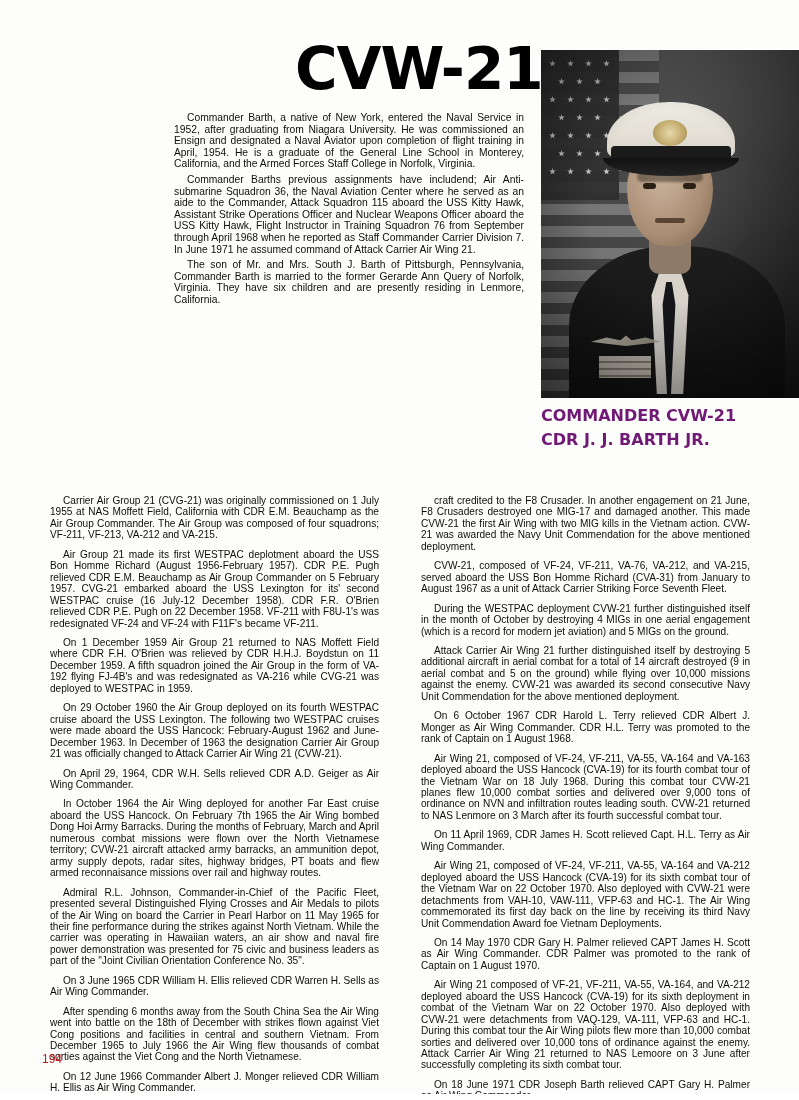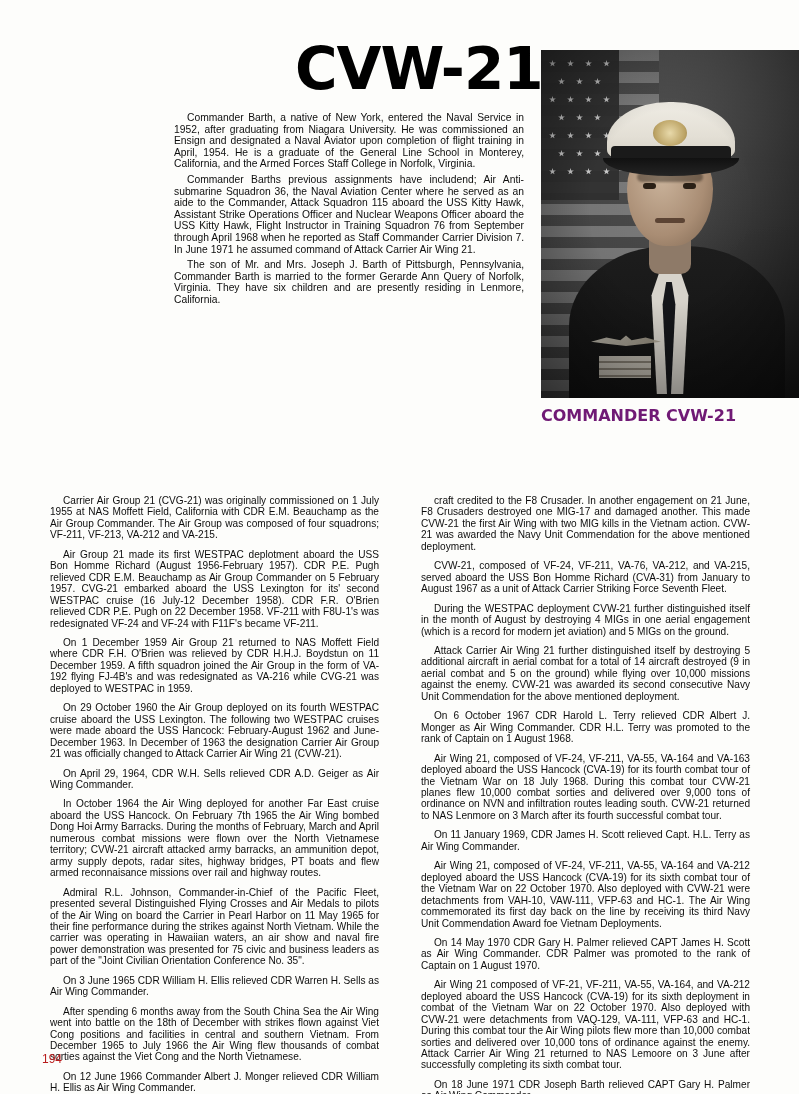--- a/index.html
+++ b/index.html
@@ -296,21 +296,21 @@
 
 <div class="page">
 
   <div class="top">
 
     <div class="title">CVW-21</div>
 
     <div class="bio">
       <p>Commander Barth, a native of New York, entered the Naval Service in 1952, after graduating from Niagara University. He was commissioned an Ensign and designated a Naval Aviator upon completion of flight training in April, 1954. He is a graduate of the General Line School in Monterey, California, and the Armed Forces Staff College in Norfolk, Virginia.</p>
       <p>Commander Barths previous assignments have includend; Air Anti-submarine Squadron 36, the Naval Aviation Center where he served as an aide to the Commander, Attack Squadron 115 aboard the USS Kitty Hawk, Assistant Strike Operations Officer and Nuclear Weapons Officer aboard the USS Kitty Hawk, Flight Instructor in Training Squadron 76 from September through April 1968 when he reported as Staff Commander Carrier Division 7. In June 1971 he assumed command of Attack Carrier Air Wing 21.</p>
-      <p>The son of Mr. and Mrs. Joseph J. Barth of Pittsburgh, Pennsylvania, Commander Barth is married to the former Gerarde Ann Query of Norfolk, Virginia. They have six children and are presently residing in Lenmore, California.</p>
+      <p>The son of Mr. and Mrs. South J. Barth of Pittsburgh, Pennsylvania, Commander Barth is married to the former Gerarde Ann Query of Norfolk, Virginia. They have six children and are presently residing in Lenmore, California.</p>
     </div>
 
     <div class="portrait-wrap">
       <div class="portrait"></div>
 
       <div class="flag"></div>
       <div class="flag-canton"></div>
       <div class="star" style="left:8px;  top:10px;"></div>
       <div class="star" style="left:26px; top:10px;"></div>
       <div class="star" style="left:44px; top:10px;"></div>
@@ -351,44 +351,45 @@
       <div class="officer-cap"></div>
       <div class="officer-cap-device"></div>
       <div class="officer-cap-band"></div>
       <div class="officer-cap-visor"></div>
 
       <div class="portrait-vignette"></div>
     </div>
 
     <div class="caption">
       <div>COMMANDER CVW-21</div>
+      <div>CDR J. J. BARTH JR.</div>
     </div>
   </div>
 
   <div class="body-cols">
     <div class="col left">
       <p>Carrier Air Group 21 (CVG-21) was originally commissioned on 1 July 1955 at NAS Moffett Field, California with CDR E.M. Beauchamp as the Air Group Commander. The Air Group was composed of four squadrons; VF-211, VF-213, VA-212 and VA-215.</p>
       <p>Air Group 21 made its first WESTPAC deplotment aboard the USS Bon Homme Richard (August 1956-February 1957). CDR P.E. Pugh relieved CDR E.M. Beauchamp as Air Group Commander on 5 February 1957. CVG-21 embarked aboard the USS Lexington for its' second WESTPAC cruise (16 July-12 December 1958). CDR F.R. O'Brien relieved CDR P.E. Pugh on 22 December 1958. VF-211 with F8U-1's was redesignated VF-24 and VF-24 with F11F's became VF-211.</p>
       <p>On 1 December 1959 Air Group 21 returned to NAS Moffett Field where CDR F.H. O'Brien was relieved by CDR H.H.J. Boydstun on 11 December 1959. A fifth squadron joined the Air Group in the form of VA-192 flying FJ-4B's and was redesignated as VA-216 while CVG-21 was deployed to WESTPAC in 1959.</p>
       <p>On 29 October 1960 the Air Group deployed on its fourth WESTPAC cruise aboard the USS Lexington. The following two WESTPAC cruises were made aboard the USS Hancock: February-August 1962 and June-December 1963. In December of 1963 the designation Carrier Air Group 21 was officially changed to Attack Carrier Air Wing 21 (CVW-21).</p>
       <p>On April 29, 1964, CDR W.H. Sells relieved CDR A.D. Geiger as Air Wing Commander.</p>
       <p>In October 1964 the Air Wing deployed for another Far East cruise aboard the USS Hancock. On February 7th 1965 the Air Wing bombed Dong Hoi Army Barracks. During the months of February, March and April numerous combat missions were flown over the North Vietnamese territory; CVW-21 aircraft attacked army barracks, an ammunition depot, army supply depots, radar sites, highway bridges, PT boats and flew armed reconnaisance missions over rail and highway routes.</p>
       <p>Admiral R.L. Johnson, Commander-in-Chief of the Pacific Fleet, presented several Distinguished Flying Crosses and Air Medals to pilots of the Air Wing on board the Carrier in Pearl Harbor on 11 May 1965 for their fine performance during the strikes against North Vietnam. While the carrier was operating in Hawaiian waters, an air show and naval fire power demonstration was presented for 75 civic and business leaders as part of the "Joint Civilian Orientation Conference No. 35".</p>
       <p>On 3 June 1965 CDR William H. Ellis relieved CDR Warren H. Sells as Air Wing Commander.</p>
       <p>After spending 6 months away from the South China Sea the Air Wing went into battle on the 18th of December with strikes flown against Viet Cong positions and facilities in central and southern Vietnam. From December 1965 to July 1966 the Air Wing flew thousands of combat sorties against the Viet Cong and the North Vietnamese.</p>
       <p>On 12 June 1966 Commander Albert J. Monger relieved CDR William H. Ellis as Air Wing Commander.</p>
     </div>
     <div class="col right">
       <p>craft credited to the F8 Crusader. In another engagement on 21 June, F8 Crusaders destroyed one MIG-17 and damaged another. This made CVW-21 the first Air Wing with two MIG kills in the Vietnam action. CVW-21 was awarded the Navy Unit Commendation for the above mentioned deployment.</p>
       <p>CVW-21, composed of VF-24, VF-211, VA-76, VA-212, and VA-215, served aboard the USS Bon Homme Richard (CVA-31) from January to August 1967 as a unit of Attack Carrier Striking Force Seventh Fleet.</p>
-      <p>During the WESTPAC deployment CVW-21 further distinguished itself in the month of August by destroying 4 MIGs in one aerial engagement (which is a record for modern jet aviation) and 5 MIGs on the ground.</p>
+      <p>During the WESTPAC deployment CVW-21 further distinguished itself in the month of October by destroying 4 MIGs in one aerial engagement (which is a record for modern jet aviation) and 5 MIGs on the ground.</p>
       <p>Attack Carrier Air Wing 21 further distinguished itself by destroying 5 additional aircraft in aerial combat for a total of 14 aircraft destroyed (9 in aerial combat and 5 on the ground) while flying over 10,000 missions against the enemy. CVW-21 was awarded its second consecutive Navy Unit Commendation for the above mentioned deployment.</p>
       <p>On 6 October 1967 CDR Harold L. Terry relieved CDR Albert J. Monger as Air Wing Commander. CDR H.L. Terry was promoted to the rank of Captain on 1 August 1968.</p>
       <p>Air Wing 21, composed of VF-24, VF-211, VA-55, VA-164 and VA-163 deployed aboard the USS Hancock (CVA-19) for its fourth combat tour of the Vietnam War on 18 July 1968. During this combat tour CVW-21 planes flew 10,000 combat sorties and delivered over 9,000 tons of ordinance on NVN and infiltration routes leading south. CVW-21 returned to NAS Lenmore on 3 March after its fourth successful combat tour.</p>
-      <p>On 11 January 1969, CDR James H. Scott relieved Capt. H.L. Terry as Air Wing Commander.</p>
+      <p>On 11 April 1969, CDR James H. Scott relieved Capt. H.L. Terry as Air Wing Commander.</p>
       <p>Air Wing 21, composed of VF-24, VF-211, VA-55, VA-164 and VA-212 deployed aboard the USS Hancock (CVA-19) for its sixth combat tour of the Vietnam War on 22 October 1970. Also deployed with CVW-21 were detachments from VAH-10, VAW-111, VFP-63 and HC-1. The Air Wing commemorated its first day back on the line by receiving its third Navy Unit Commendation Award foe Vietnam Deployments.</p>
       <p>On 14 May 1970 CDR Gary H. Palmer relieved CAPT James H. Scott as Air Wing Commander. CDR Palmer was promoted to the rank of Captain on 1 August 1970.</p>
       <p>Air Wing 21 composed of VF-21, VF-211, VA-55, VA-164, and VA-212 deployed aboard the USS Hancock (CVA-19) for its sixth deployment in combat of the Vietnam War on 22 October 1970. Also deployed with CVW-21 were detachments from VAQ-129, VA-111, VFP-63 and HC-1. During this combat tour the Air Wing pilots flew more than 10,000 combat sorties and delivered over 10,000 tons of ordinance against the enemy. Attack Carrier Air Wing 21 returned to NAS Lemoore on 3 June after successfully completing its sixth combat tour.</p>
       <p>On 18 June 1971 CDR Joseph Barth relieved CAPT Gary H. Palmer as Air Wing Commander.</p>
     </div>
   </div>
 
   <div class="page-number">194</div>
   <div class="scan-edge-bottom"></div>
 </div>

